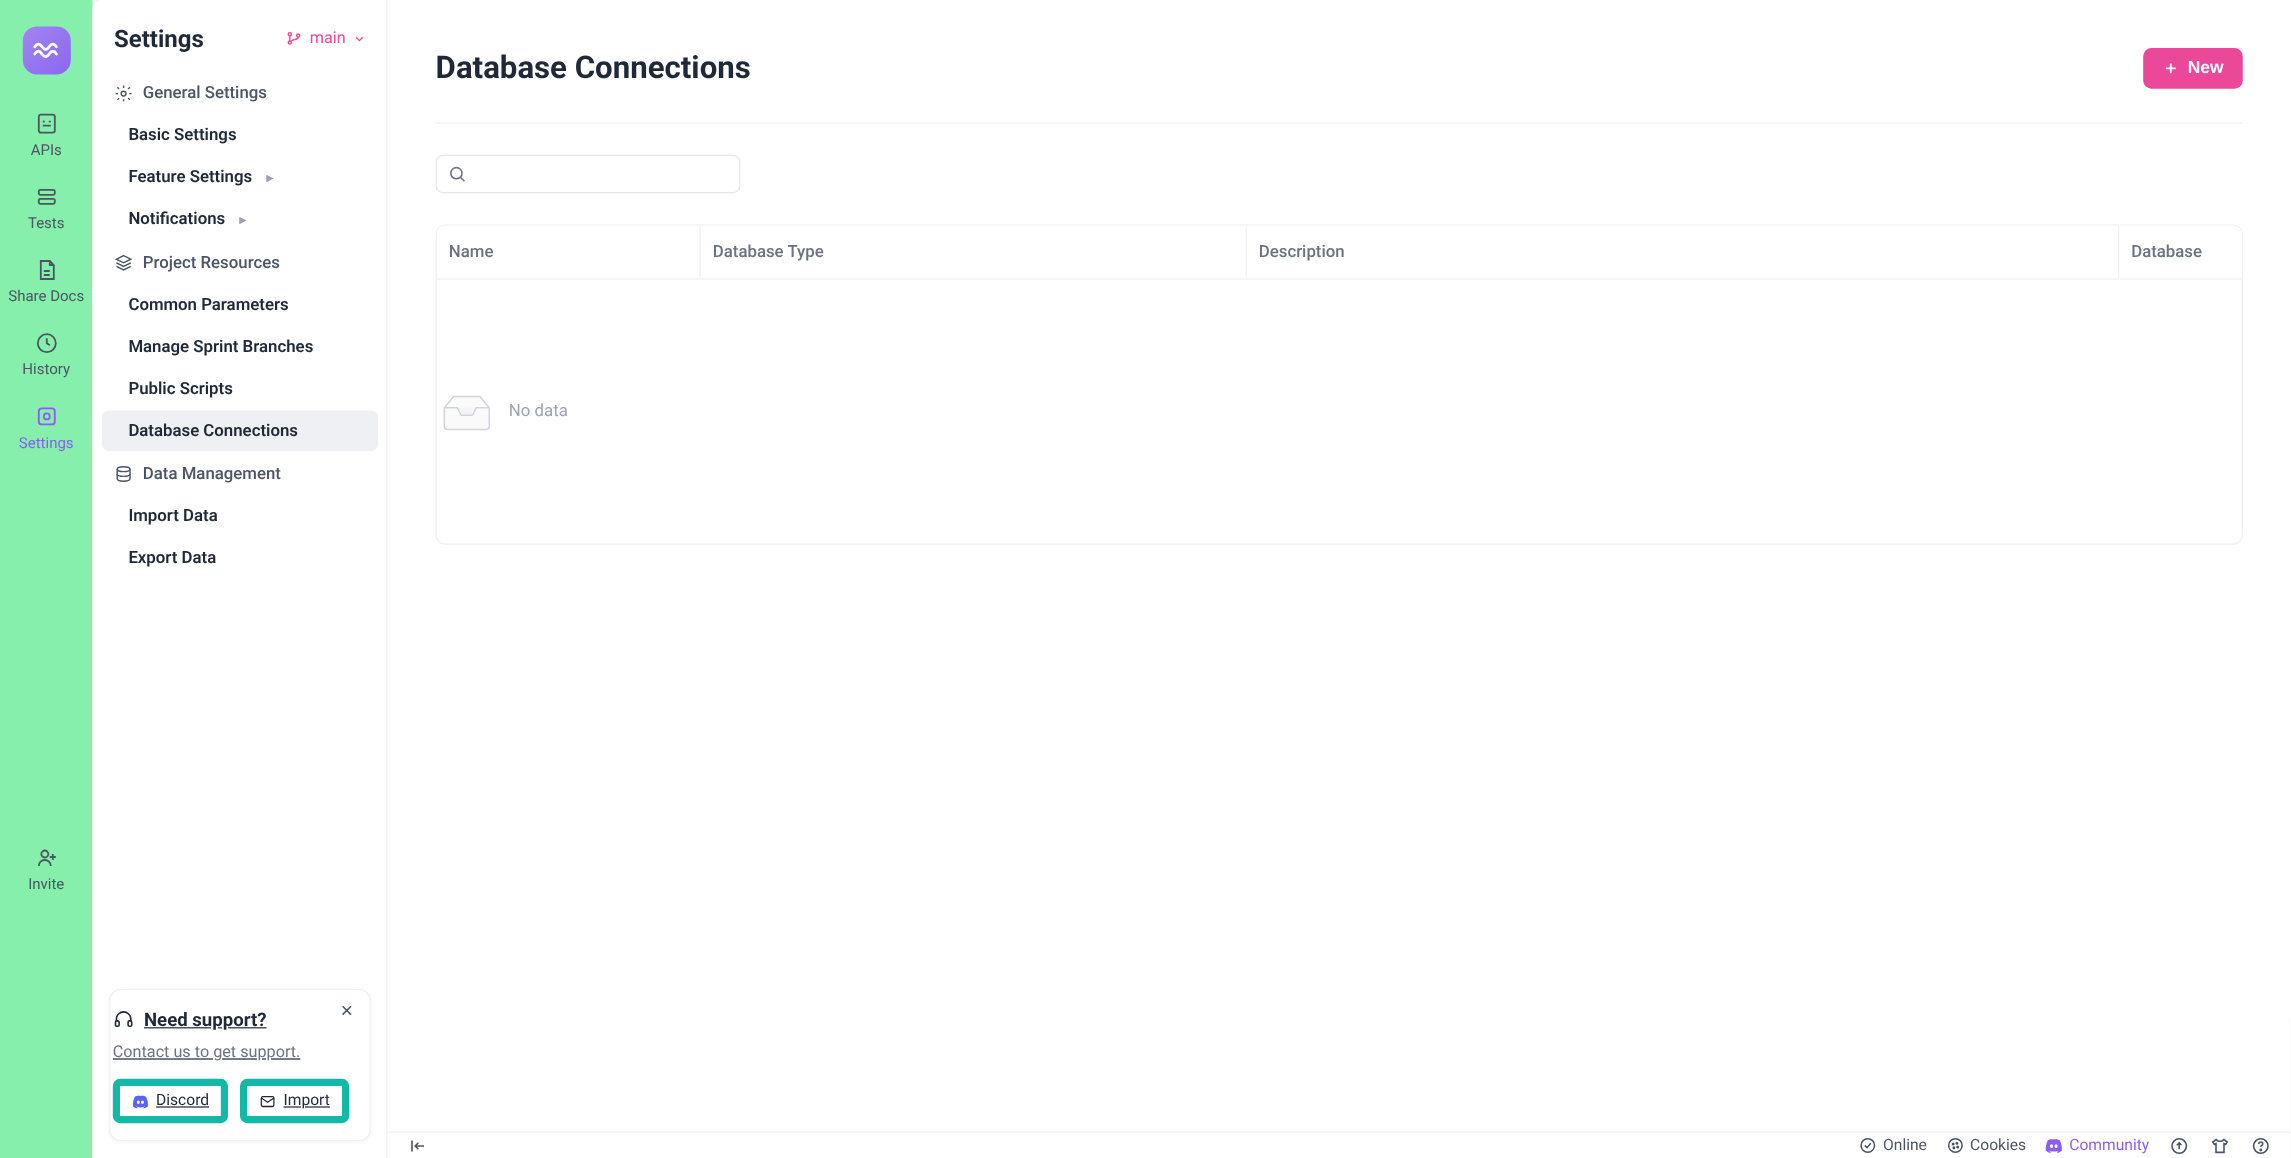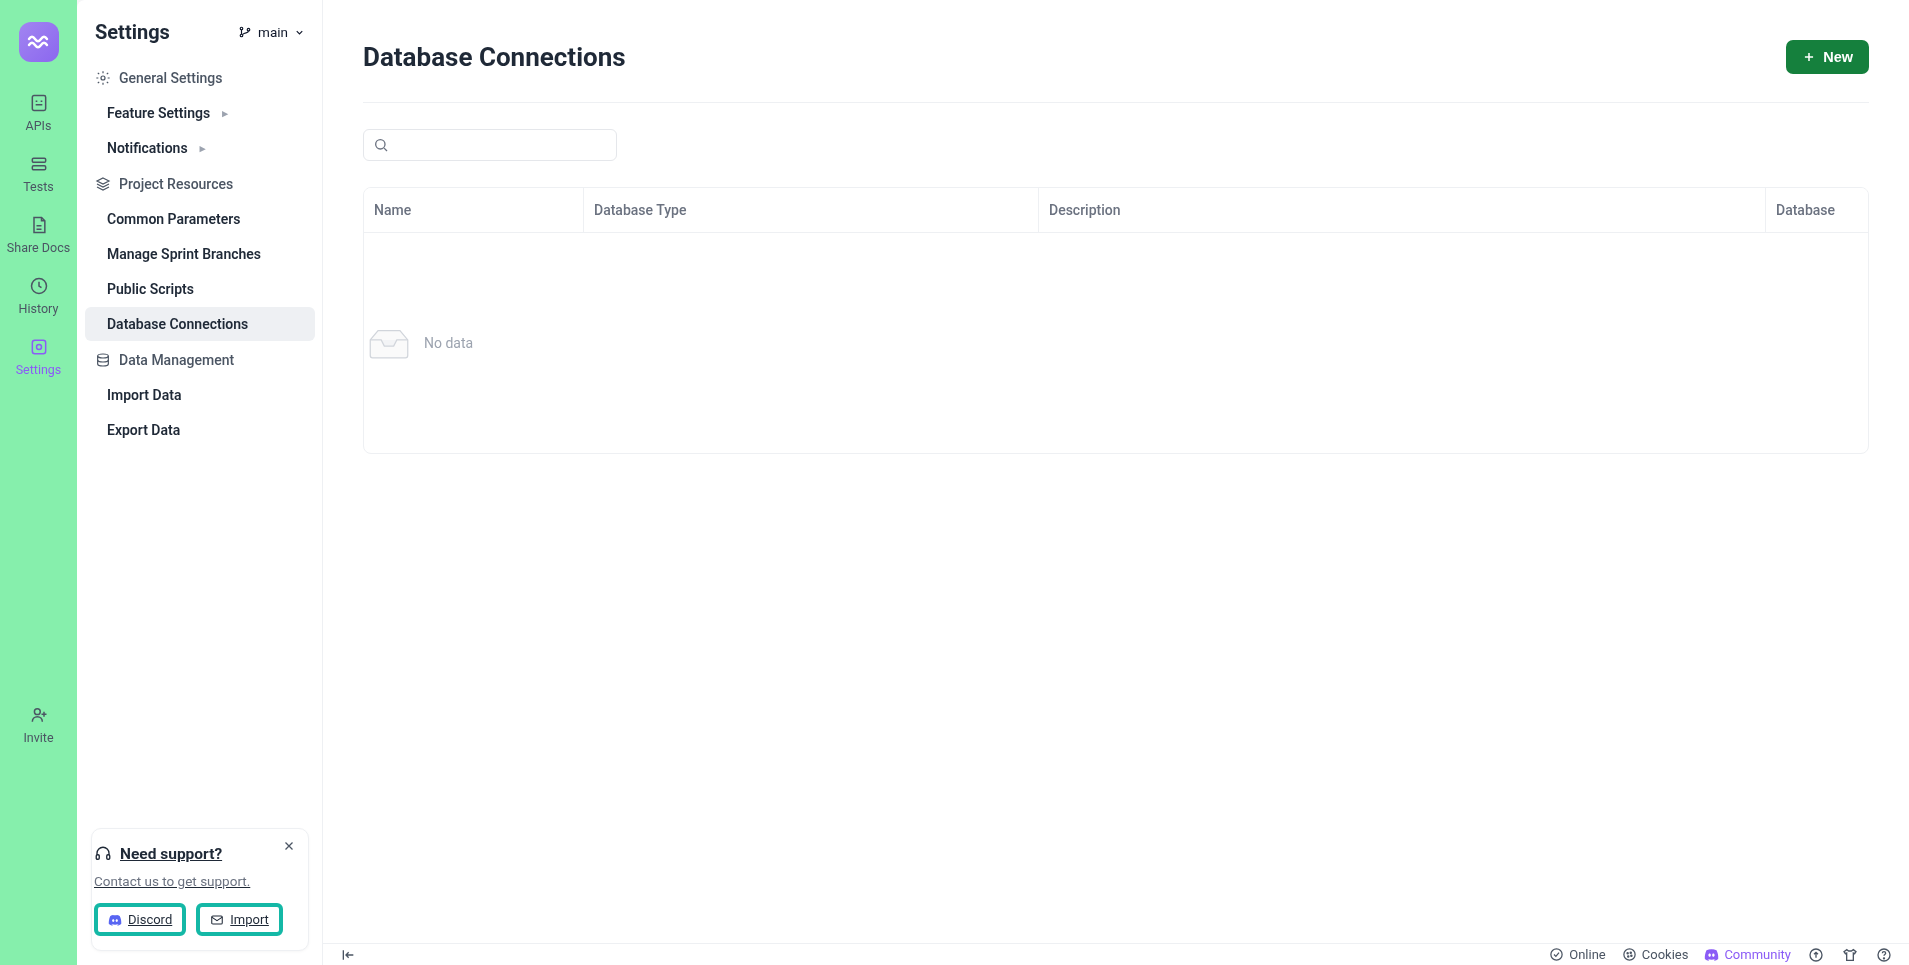--- a/index.html
+++ b/index.html
@@ -48,21 +48,21 @@
   display: flex; flex-direction: column;
   position: relative;
 }
 .panel-header {
   display: flex; align-items: center; justify-content: space-between;
   padding: 20px 18px 12px 18px;
 }
 .panel-title { font-size: 20px; font-weight: 700; color:#1f2937; }
 .branch-selector {
   display: flex; align-items: center; gap: 6px;
-  font-size: 13.5px; color: #0f172a; cursor: pointer;
+  font-size: 13.5px; color: #ec4899; cursor: pointer;
 }
 
 .nav { padding: 4px 8px 0 8px; flex:1; overflow:auto;}
 .nav-section {
   display: flex; align-items: center; gap: 8px;
   padding: 10px 10px; color: #4b5563; font-size: 14px; font-weight: 500;
 }
 .nav-section .sico { width:16px; height:16px; display:flex; align-items:center; justify-content:center;}
 .nav-link {
   display: flex; align-items: center; gap: 8px;
@@ -83,36 +83,36 @@
 }
 .support-card .close {
   position: absolute; top: 8px; right: 10px;
   cursor: pointer; color: #4b5563; width:18px;height:18px;display:flex;align-items:center;justify-content:center;
 }
 .support-title { display:flex; align-items:center; gap:8px; font-weight:700; font-size:15.5px;}
 .support-sub { color: #6b7280; font-size: 13.5px; margin-top:10px; }
 .support-actions { display:flex; gap:10px; margin-top:14px; }
 .chip {
   display:flex; align-items:center; gap:6px;
-  border:4px solid #14b8a6; border-radius:6px;
+  border:6px solid #14b8a6; border-radius:6px;
   padding:5px 10px; font-size:13px; cursor:pointer;
   background:#fff;
 }
 .chip .ci { width:14px;height:14px;display:flex;align-items:center;justify-content:center;}
 
 
 .main {
   flex: 1; background: #fff; display:flex; flex-direction:column;
   position: relative;
 }
 .main-body { flex:1; padding: 40px 40px 0 40px; }
 .page-header { display:flex; justify-content:space-between; align-items:center; }
 .page-title { font-size: 26px; font-weight: 700; }
 .btn-primary {
-  background: #15803d; color:#fff; border:none;
+  background: #ec4899; color:#fff; border:none;
   border-radius: 7px; padding: 9px 16px; font-size:14.5px; font-weight:600;
   display:flex; align-items:center; gap:7px; cursor:pointer;justify-content:center;
 }
 .divider { border:none; border-top:1px solid #eef0f3; margin: 28px 0 26px 0; }
 
 .search-wrap { position: relative; width: 254px; }
 .search-wrap .sicon {
   position:absolute; left:10px; top:50%; transform:translateY(-50%);
   width:16px;height:16px; color:#6b7280;
 }
@@ -246,20 +246,23 @@
       <div class="nav-section">
         <span class="sico">
           <svg width="16" height="16" viewBox="0 0 24 24" fill="none" stroke="currentColor" stroke-width="1.8">
               <circle cx="12" cy="12" r="3"></circle>
               <path d="M12 2v3M12 19v3M4.2 4.2l2.1 2.1M17.7 17.7l2.1 2.1M2 12h3M19 12h3M4.2 19.8l2.1-2.1M17.7 6.3l2.1-2.1"></path>
             </svg>
         </span>
         <span>General Settings</span>
       </div>
       <div class="nav-link">
+          <span>Basic Settings</span>
+        </div>
+      <div class="nav-link">
           <span>Feature Settings</span>
           <span class="arrow">▸</span>
         </div>
       <div class="nav-link">
           <span>Notifications</span>
           <span class="arrow">▸</span>
         </div>
 
       <div class="nav-section">
         <span class="sico">

